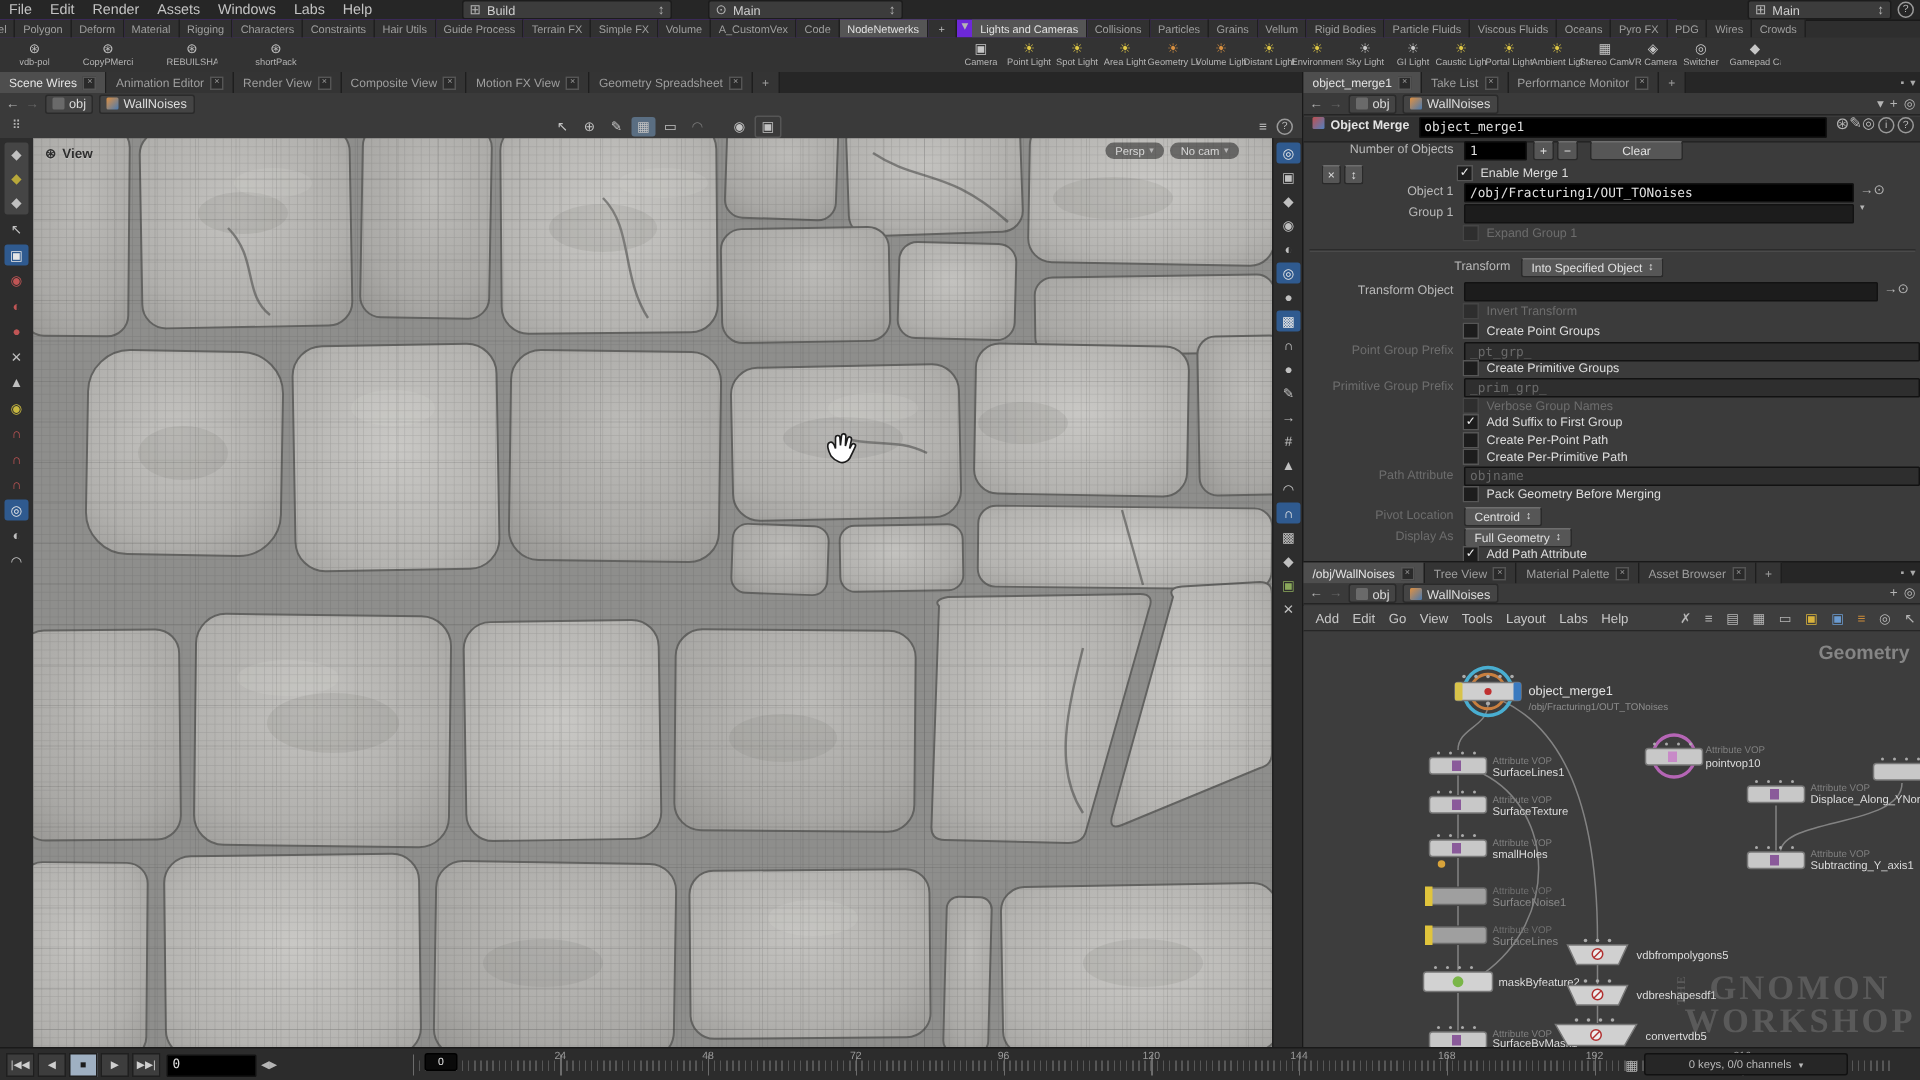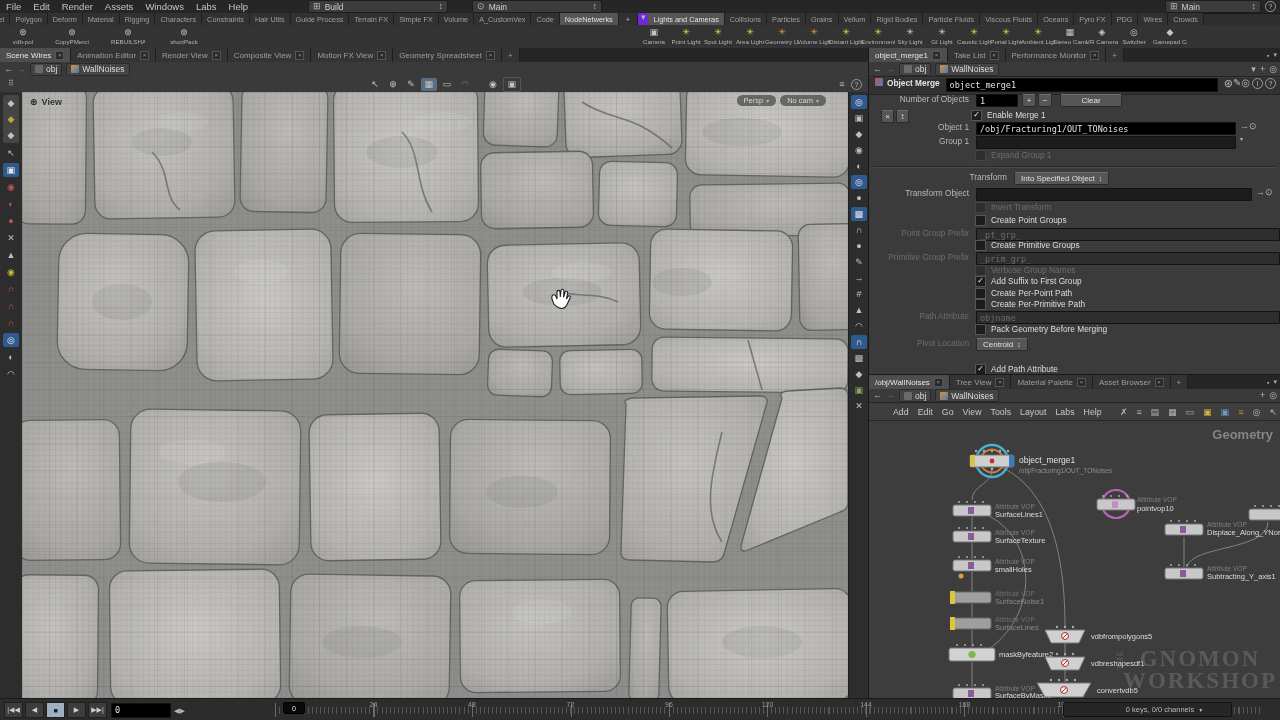--- a/index.html
+++ b/index.html
@@ -67,42 +67,42 @@
   .btn{background:#565656;border:1px solid #2a2a2a;border-top-color:#6e6e6e;border-radius:2px;color:#e0e0e0;
        font-size:8px;height:11px;display:flex;align-items:center;justify-content:center;padding:0 6px;gap:4px;}
   .ck{width:9px;height:9px;background:#1d1d1d;border:1px solid #565656;margin-right:5px;flex:none;
       font-size:8px;line-height:8px;text-align:center;color:#efefef;}
   .ck.on::after{content:"✓";}
   .ck.dis{opacity:.4;}
   .circ{width:9px;height:9px;border:1px solid #9a9a9a;border-radius:50%;font-size:7px;line-height:9px;text-align:center;color:#bdbdbd;}
 
   
   #netmenu{position:absolute;left:0;top:356px;width:412px;height:17px;background:#3e3e3e;border-bottom:1px solid #262626;
-           display:flex;align-items:center;font-size:8.8px;gap:9px;padding-left:24px;box-sizing:border-box;}
+           display:flex;align-items:center;font-size:8.8px;gap:9px;padding-left:8px;box-sizing:border-box;}
   #netcanvas{position:absolute;left:0;top:373px;width:412px;height:277px;background:#3d3d3d;overflow:hidden;}
   #geolabel{position:absolute;right:8px;top:6px;font-size:13px;font-weight:bold;color:#858585;}
   #wm{position:absolute;right:4px;bottom:6px;text-align:center;color:rgba(140,140,140,.38);font-weight:bold;
       line-height:.95;letter-spacing:2px;font-size:23px;pointer-events:none;font-family:Liberation Serif, serif;}
   #wm .the{position:absolute;left:-12px;top:8px;font-size:8px;letter-spacing:1px;transform:rotate(-90deg);}
 
   
   #playbar{left:0;top:698px;width:1280px;height:22px;background:#2c2c2c;border-top:1px solid #1a1a1a;display:flex;align-items:center;}
   .pbtn{width:17px;height:14px;background:#3d3d3d;border:1px solid #1f1f1f;display:flex;align-items:center;justify-content:center;
         font-size:7px;color:#cfcfcf;margin-left:2px;}
   .pbtn.on{background:#9fb0c2;color:#1c1c1c;}
   #ruler{position:absolute;left:275px;top:2px;width:985px;height:18px;
      background:
        repeating-linear-gradient(to right,#6c6c6c 0 1px,transparent 1px 98.5px),
        repeating-linear-gradient(to right,#565656 0 1px,transparent 1px 4.1px);
      background-size:100% 14px,100% 7px;background-position:0 2px,0 6px;background-repeat:no-repeat;}
   .tick{position:absolute;top:0;transform:translateX(-50%);font-size:7px;color:#9a9a9a;}
   #playhead{position:absolute;left:8px;top:1px;width:20px;height:10px;background:#0a0a0a;border:1px solid #000;
             color:#e8e8e8;font-size:7px;display:flex;align-items:center;justify-content:center;border-radius:2px;}
   #keysbtn{position:absolute;right:48px;top:3px;width:134px;height:13px;background:#262626;border:1px solid #111;
-           border-radius:2px;font-size:7.5px;color:#b9b9b9;display:flex;align-items:center;justify-content:center;gap:5px;padding-left:33px;}
+           border-radius:2px;font-size:7.5px;color:#b9b9b9;display:flex;align-items:center;justify-content:center;gap:5px;}
 
   svg text{font-family:"Liberation Sans",sans-serif;}
 </style>
 </head>
 <body>
 
 <div id="ui">
 
   <div id="menubar" class="abs r">
     <span class="mi">File</span>
@@ -633,20 +633,27 @@
         <span class="ck"></span>
       <span style="color:#dedede">Pack Geometry Before Merging</span>
     </div>
     <div class="prow" style="top:290px;">
       <span class="pl dim">Pivot Location</span>
       <div class="btn">
           <span>Centroid</span>
           <span style="font-size:7px">↕</span>
         </div>
     </div>
+    <div class="prow" style="top:304px;">
+      <span class="pl dim">Display As</span>
+      <div class="btn">
+          <span>Full Geometry</span>
+          <span style="font-size:7px">↕</span>
+        </div>
+    </div>
     <div class="prow" style="top:316px;">
       <span style="width:106px"></span>
         <span class="ck on"></span>
       <span style="color:#dedede">Add Path Attribute</span>
     </div>
 
     <div class="ptabs abs" style="left:0;top:326px;width:412px;border-top:1px solid #191919;">
       <div class="ptab on">
           <span>/obj/WallNoises</span>
           <span class="cx"></span>

